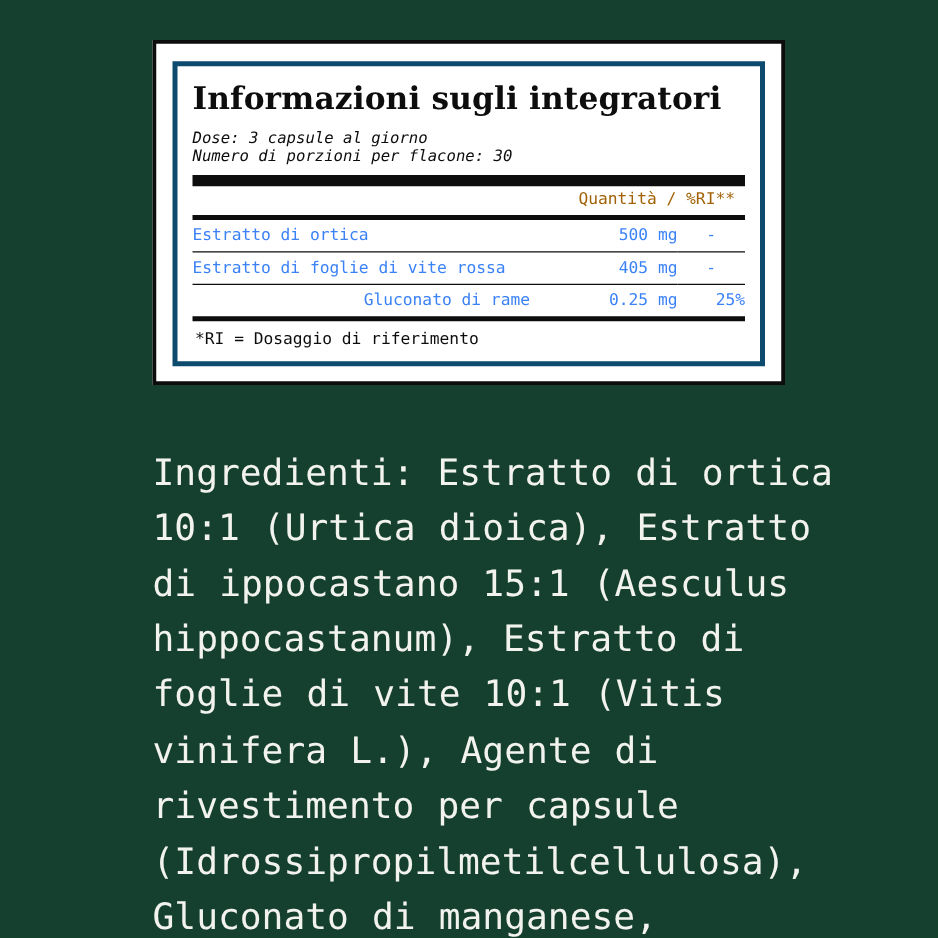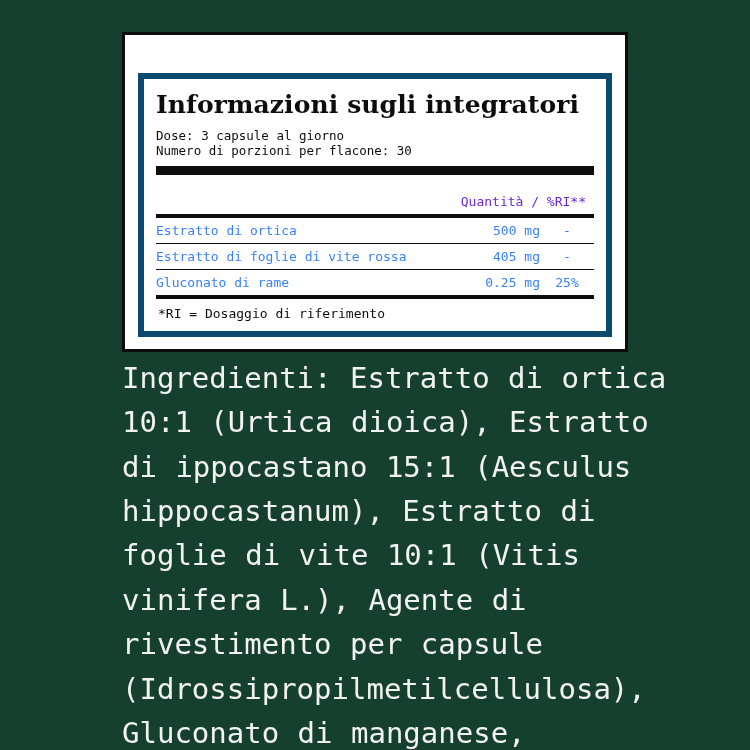--- a/index.html
+++ b/index.html
@@ -25,41 +25,41 @@
     position: absolute;
     left: 122px;
     top: 32px;
     width: 506px;
     background: #ffffff;
     border: 3px solid #0d0d0d;
     box-sizing: border-box;
     padding: 14px 13px 12px 13px;
   }
   .panel-inner {
-    border: 6px solid #0c4a6e;
+    border: 4px solid #0c4a6e;
     box-sizing: border-box;
     padding: 10px 12px 8px 12px;
-    margin-top: 24px;
   }
   .panel-title {
     font-family: "DejaVu Serif", serif;
     font-weight: bold;
     font-size: 25px;
     line-height: 1.1;
     color: #0d0d0d;
     letter-spacing: 0.1px;
     margin: 2px 0 9px 0;
     text-align: left;
   }
   .serving-line {
     font-family: "DejaVu Sans Mono", monospace;
     font-size: 12.5px;
     color: #0d0d0d;
     line-height: 1.25;
     white-space: nowrap;
+    font-style: italic;
   }
   .rule-thick {
     height: 9px;
     background: #0d0d0d;
     margin: 7px 0 0 0;
   }
   .rule-medium {
     height: 4px;
     background: #0d0d0d;
     margin: 0;
@@ -75,20 +75,21 @@
   table.facts td {
     padding: 5px 0 5px 0;
     border-bottom: 1px solid #0d0d0d;
     vertical-align: middle;
   }
   table.facts tr.first-row td {
     border-top: 0;
   }
   table.facts tr:last-child td {
     border-bottom: 0;
+    text-align: right;
   }
   td.col-name {
     text-align: left;
     padding-left: 2px;
     white-space: nowrap;
   }
   td.col-amount, th.col-amount {
     text-align: right;
     white-space: nowrap;
     padding-right: 30px;
@@ -99,22 +100,22 @@
     white-space: nowrap;
     width: 54px;
   }
   .header-row-wrap {
     display: flex;
     justify-content: flex-end;
   }
   .header-labels {
     font-family: "DejaVu Sans Mono", monospace;
     font-size: 13px;
-    color: #6d28d9;
-    padding: 19px 8px 5px 0;
+    color: #a16207;
+    padding: 3px 8px 5px 0;
     text-align: center;
   }
   .footnote {
     font-family: "DejaVu Sans Mono", monospace;
     font-size: 13px;
     font-weight: normal;
     color: #0d0d0d;
     padding: 7px 0 2px 2px;
   }
 

